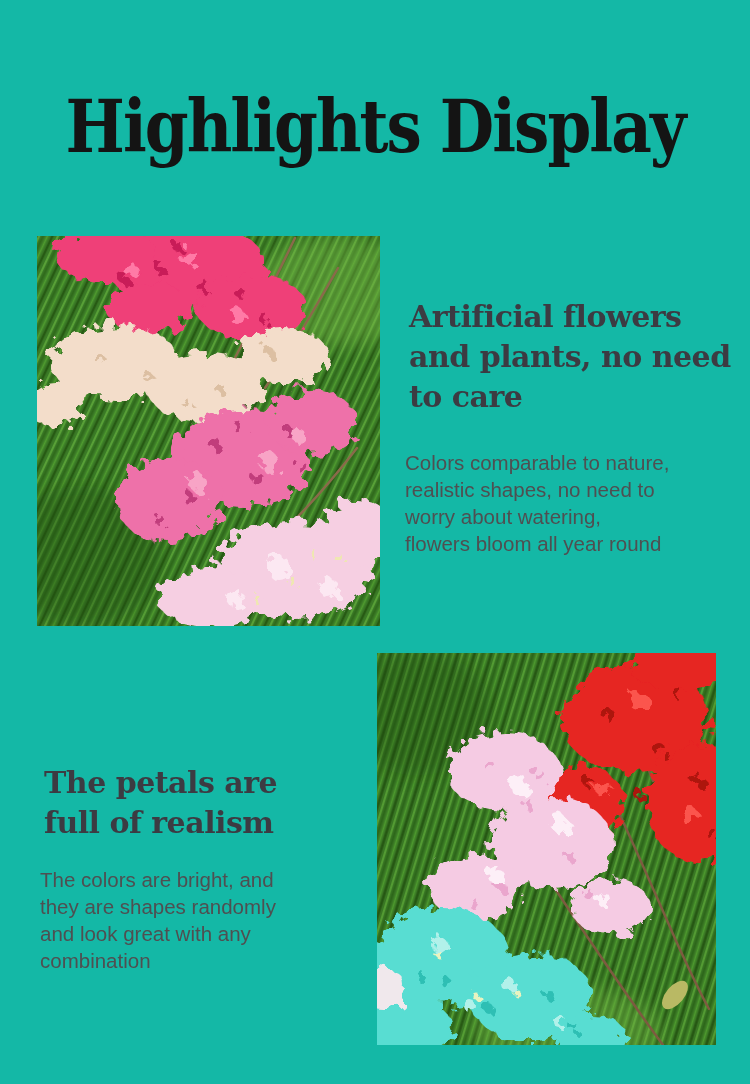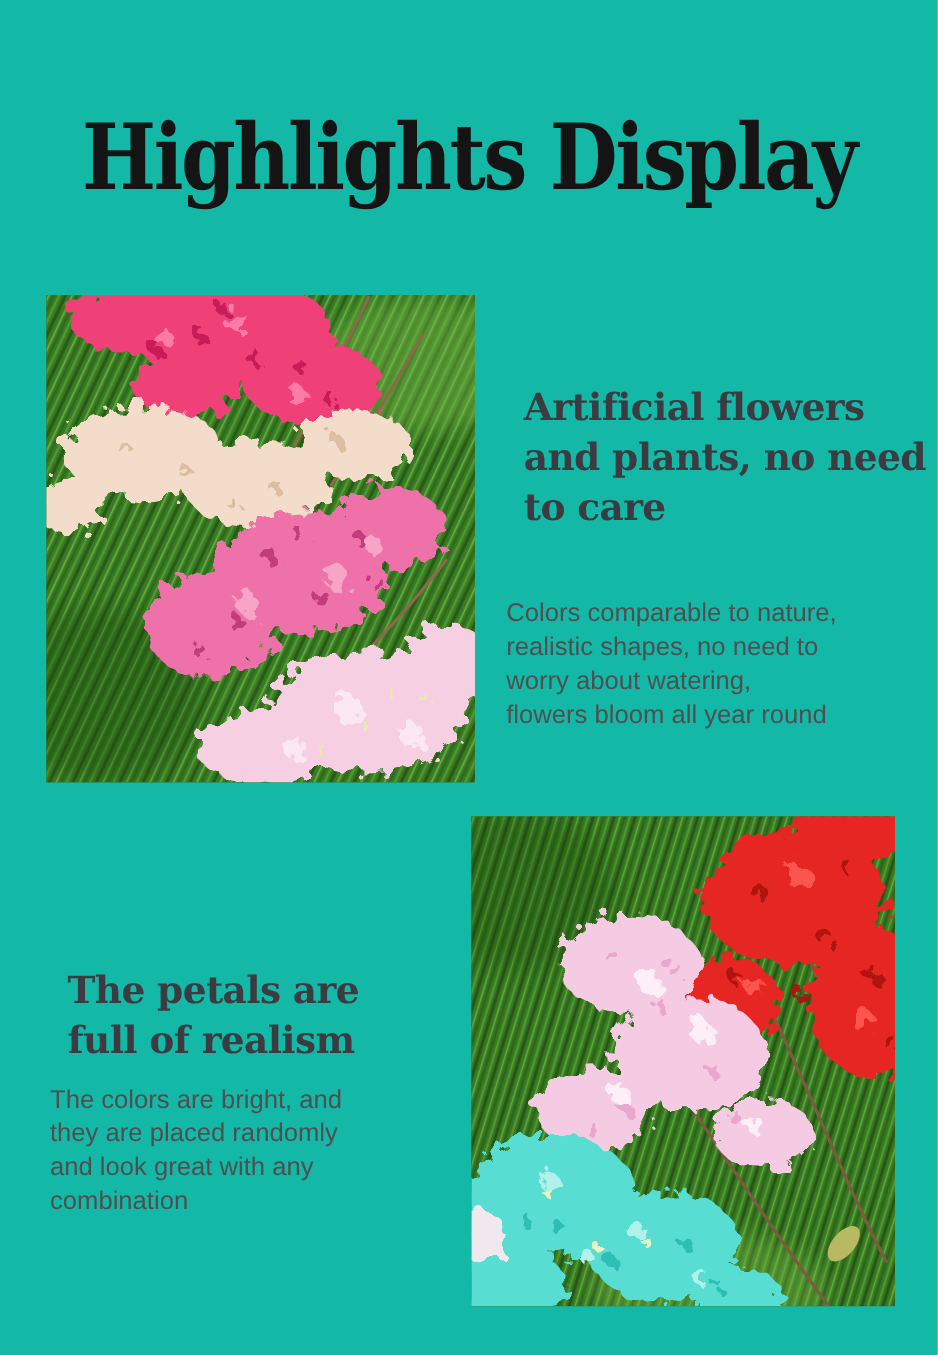--- a/index.html
+++ b/index.html
@@ -34,39 +34,39 @@
     position: absolute;
     margin: 0;
     overflow: hidden;
     background: #3a7a26;
   }
   .photo svg { display: block; }
   .photo-1 { left: 37px;  top: 236px; width: 343px; height: 390px; }
   .photo-2 { left: 377px; top: 653px; width: 339px; height: 392px; }
   .section-heading {
     position: absolute;
-    margin: 14px;
+    margin: 4px;
     font-family: "DejaVu Serif", serif;
     font-weight: 700;
     font-size: 30px;
     line-height: 40px;
     color: #3c3b42;
     white-space: pre-line;
     letter-spacing: -0.5px;
   }
   .section-body {
     position: absolute;
     margin: 0;
     font-size: 20.5px;
     line-height: 27px;
     color: #4f4f51;
     white-space: pre-line;
   }
   .heading-1 { left: 405px; top: 293px; width: 330px; }
-  .body-1    { left: 405px; top: 449px; width: 330px; margin-top: 28px; }
+  .body-1    { left: 405px; top: 449px; width: 330px; }
   .heading-2 { left: 40px;  top: 759px; width: 300px; }
   .body-2    { left: 40px;  top: 866px; width: 300px; }
 </style>
 </head>
 <body>
 
 <div class="page">
 
   <h1 class="title">Highlights Display</h1>
 
@@ -179,21 +179,21 @@
 and plants, no need
 to care</h2>
   <p class="section-body body-1">Colors comparable to nature,
 realistic shapes, no need to
 worry about watering,
 flowers bloom all year round</p>
 
   <h2 class="section-heading heading-2">The petals are
 full of realism</h2>
   <p class="section-body body-2">The colors are bright, and
-they are placed randomly
+they are shapes randomly
 and look great with any
 combination</p>
 
   <figure class="photo photo-2" role="img" aria-label="Artificial cherry blossom branches in red, light pink and cyan laid on green grass">
     <svg width="339" height="392" viewBox="0 0 339 392" xmlns="http://www.w3.org/2000/svg">
       <defs>
         <pattern id="g2" width="16" height="16" patternUnits="userSpaceOnUse" patternTransform="rotate(107)">
           <rect width="16" height="16" fill="#397724"></rect>
           <line x1="0" y1="2.5" x2="16" y2="2.5" stroke="#245512" stroke-width="2.4"></line>
           <line x1="0" y1="6.5" x2="16" y2="6.5" stroke="#4d9a2e" stroke-width="1.8"></line>

